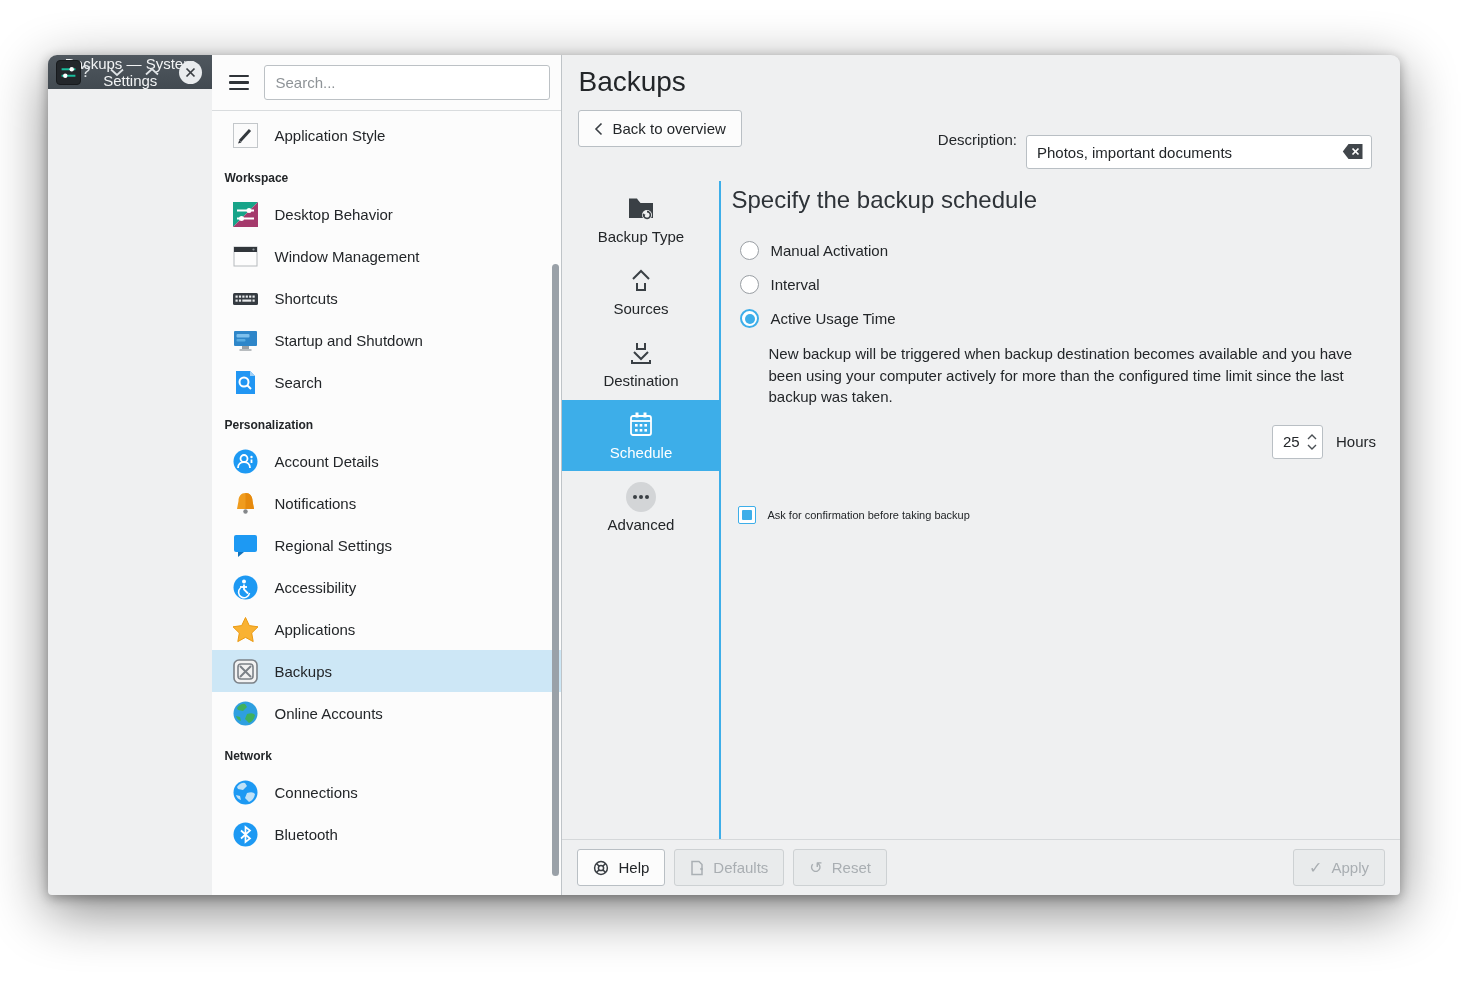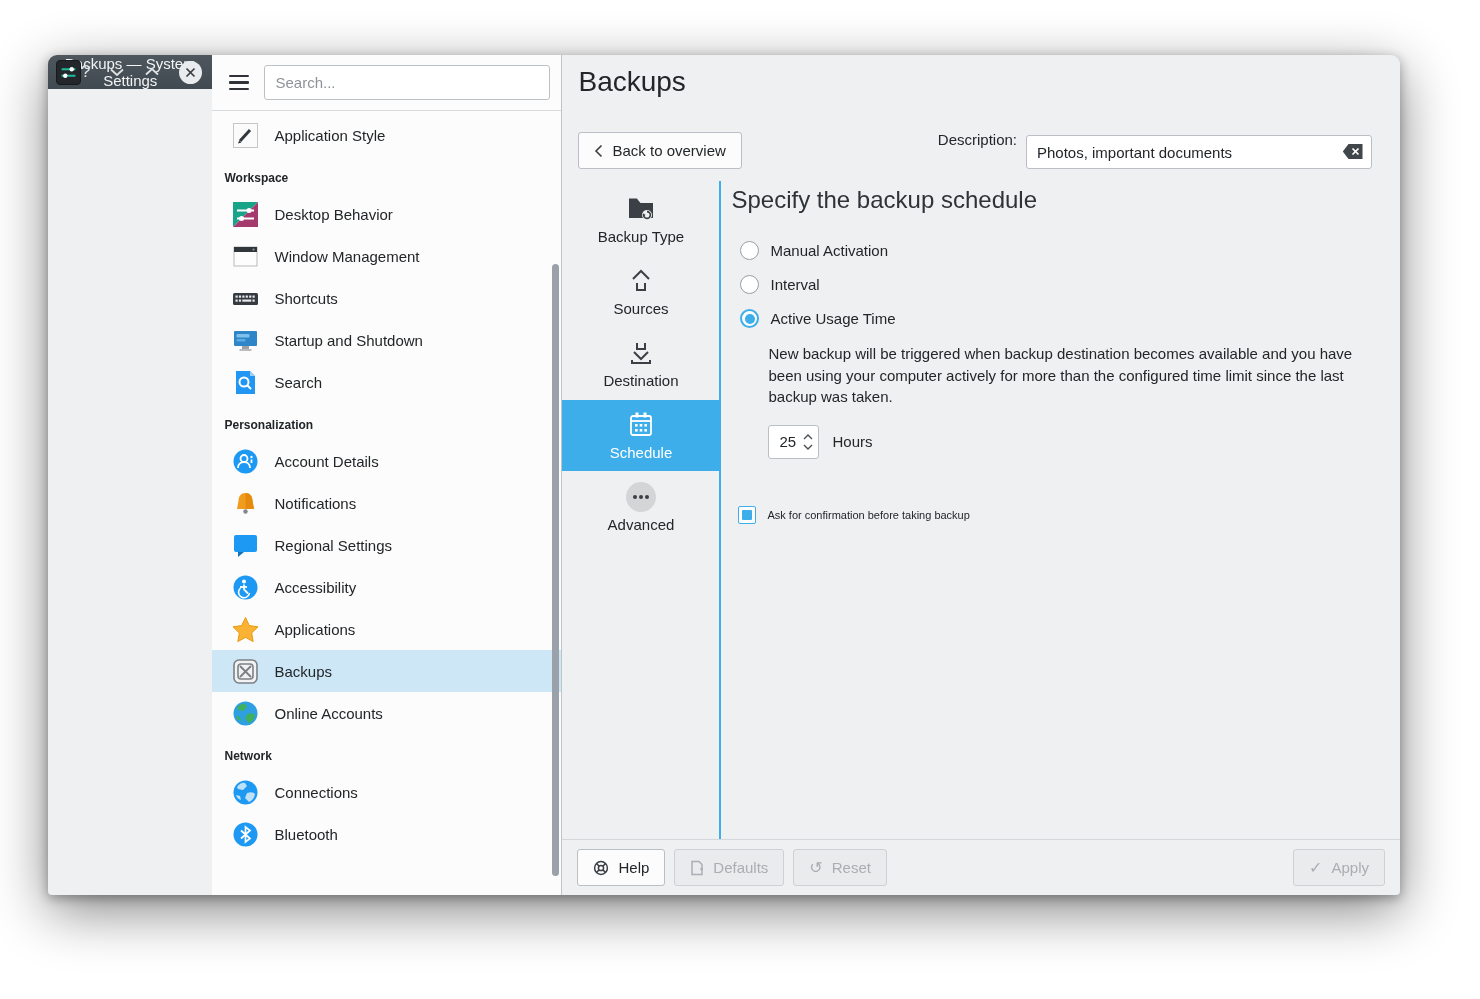--- a/index.html
+++ b/index.html
@@ -80,21 +80,21 @@
   .scroll-thumb {
     position: absolute; right: 2px; top: 209px;
     width: 7px; height: 612px;
     background: #9aa1a8; border-radius: 3.5px;
   }
 
   
   .main { flex: 1; display: flex; flex-direction: column; min-width: 0; }
   .main-header { flex: none; padding: 11px 28px 2px 16px; }
   .page-title { font-size: 28px; font-weight: 400; color: #232629; }
-  .toolbar { flex: none; display: flex; align-items: flex-end; padding: 10px 28px 12px 16px; }
+  .toolbar { flex: none; display: flex; align-items: flex-start; padding: 10px 28px 12px 16px; }
   .btn {
     display: inline-flex; align-items: center; gap: 9px;
     height: 37px; padding: 0 15px;
     background: #fcfcfc; border: 1px solid #b9bfc4; border-radius: 3px;
     font-size: 15px; font-family: inherit; color: #232629; cursor: default;
   }
   .btn.disabled { background: #e9ebec; border-color: #cdd1d3; color: #a9aeb2; }
   .desc-group { margin-left: auto; display: flex; align-items: center; gap: 9px; }
   .desc-label { font-size: 15px; }
   .desc-wrap { position: relative; width: 346px; height: 34px; margin-top: 25px; }
@@ -115,21 +115,21 @@
   .tab.selected { background: #3daee9; color: #fff; }
   .tab-icon { height: 33px; display: flex; align-items: center; justify-content: center; }
 
   .content { flex: 1; padding: 5px 24px 0 10px; min-width: 0; }
   .content-heading { font-size: 24px; font-weight: 400; color: #2e3338; margin-bottom: 27px; }
   .radio-row { display: flex; align-items: center; gap: 11px; margin: 0 0 15px 9px; font-size: 15px; }
   .radio { width: 19px; height: 19px; border-radius: 50%; border: 1px solid #999ea3; background: #fff; position: relative; flex:none; }
   .radio.checked { border: 2px solid #3daee9; }
   .radio.checked::after { content:""; position: absolute; inset: 2.5px; border-radius: 50%; background: #3daee9; }
   .help-text { margin: 14px 0 0 37px; font-size: 15px; line-height: 1.44; color: #232629; max-width: 784px; }
-  .spin-row { display: flex; align-items: center; gap: 13px; margin: 17px 0 0 37px; }
+  .spin-row { display: flex; align-items: center; gap: 13px; margin: 17px 0 0 37px; justify-content: flex-end; }
   .spinbox {
     width: 51px; height: 34px;
     border: 1px solid #b9bfc4; border-radius: 3px; background: #fff;
     display: flex; align-items: center; padding: 0 5px 0 10px; gap: 5px;
   }
   .spin-val { font-size: 15px; flex: 1; }
   .spin-btns { display: flex; flex-direction: column; gap: 4px; }
   .unit-label { font-size: 15px; }
   .check-row { display: flex; align-items: center; gap: 11px; margin: 47px 0 12px 7px; font-size: 11px; }
   .checkbox {

